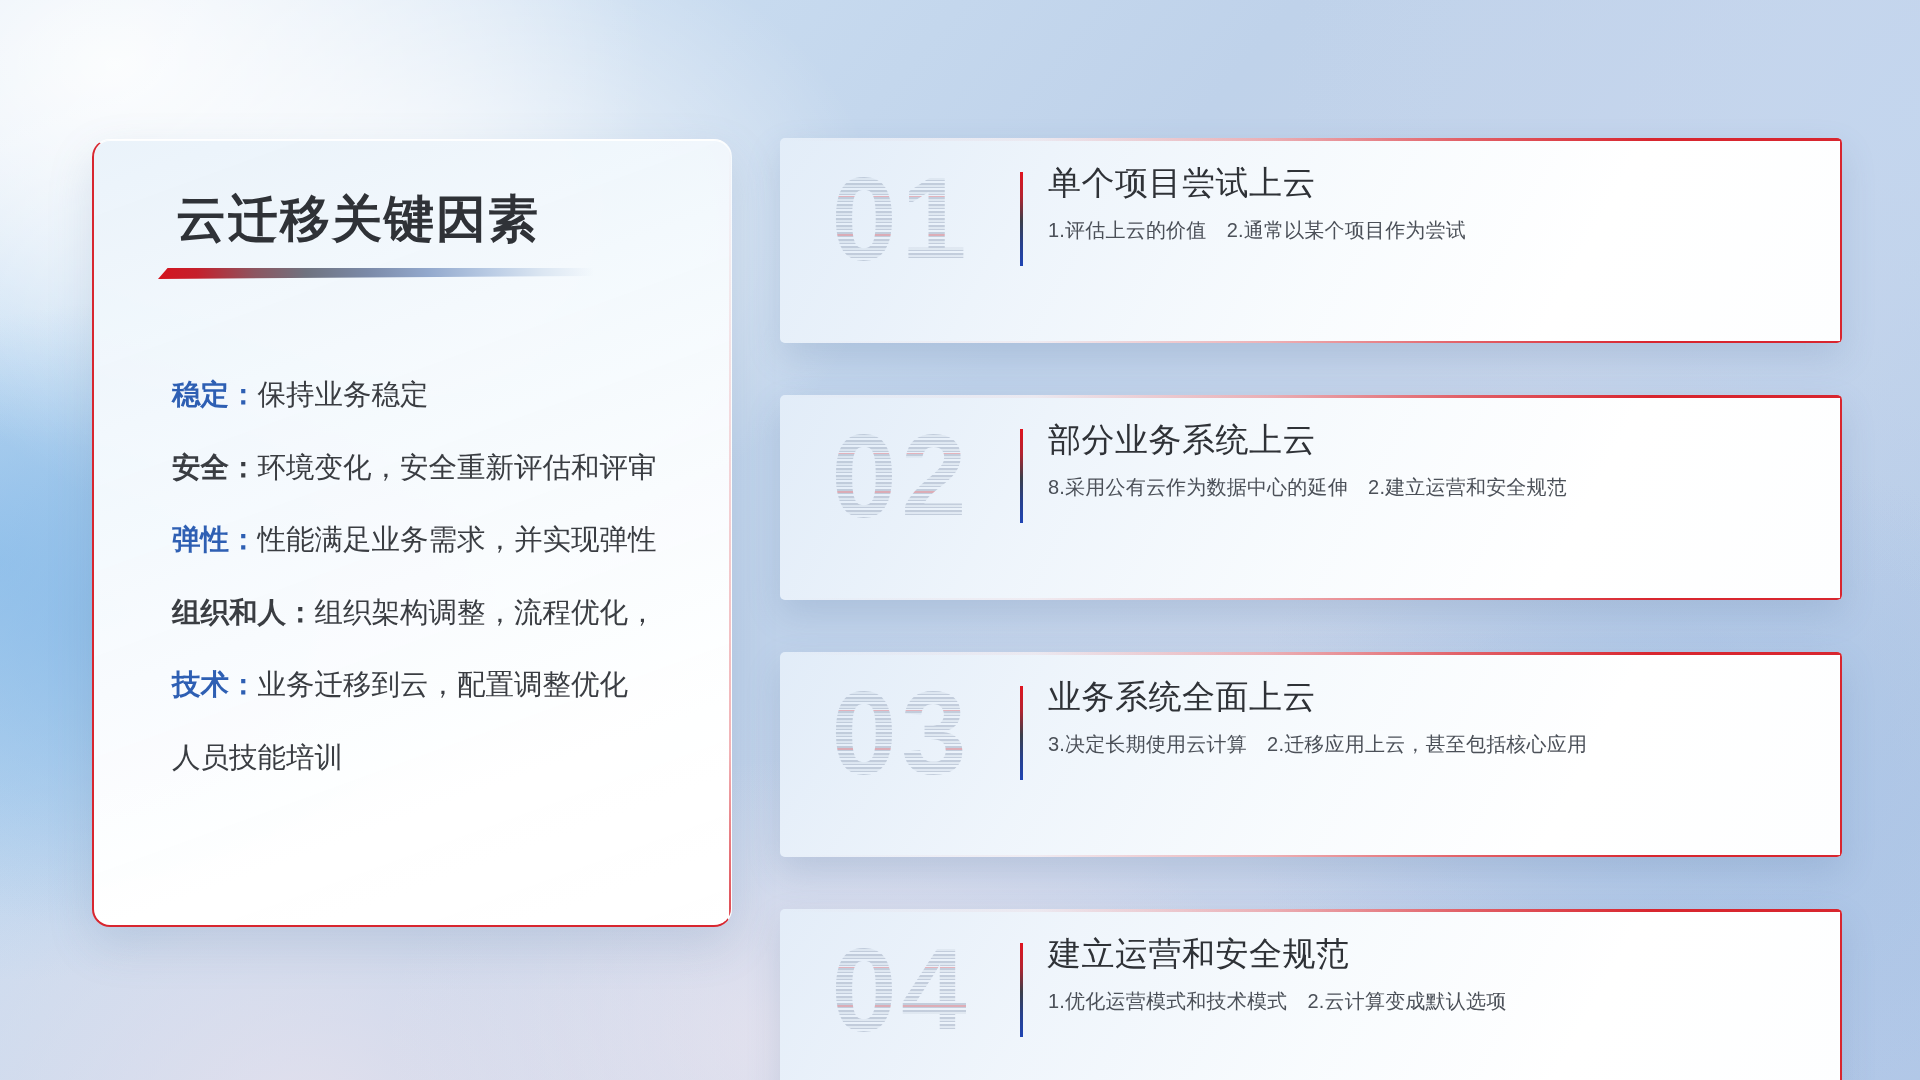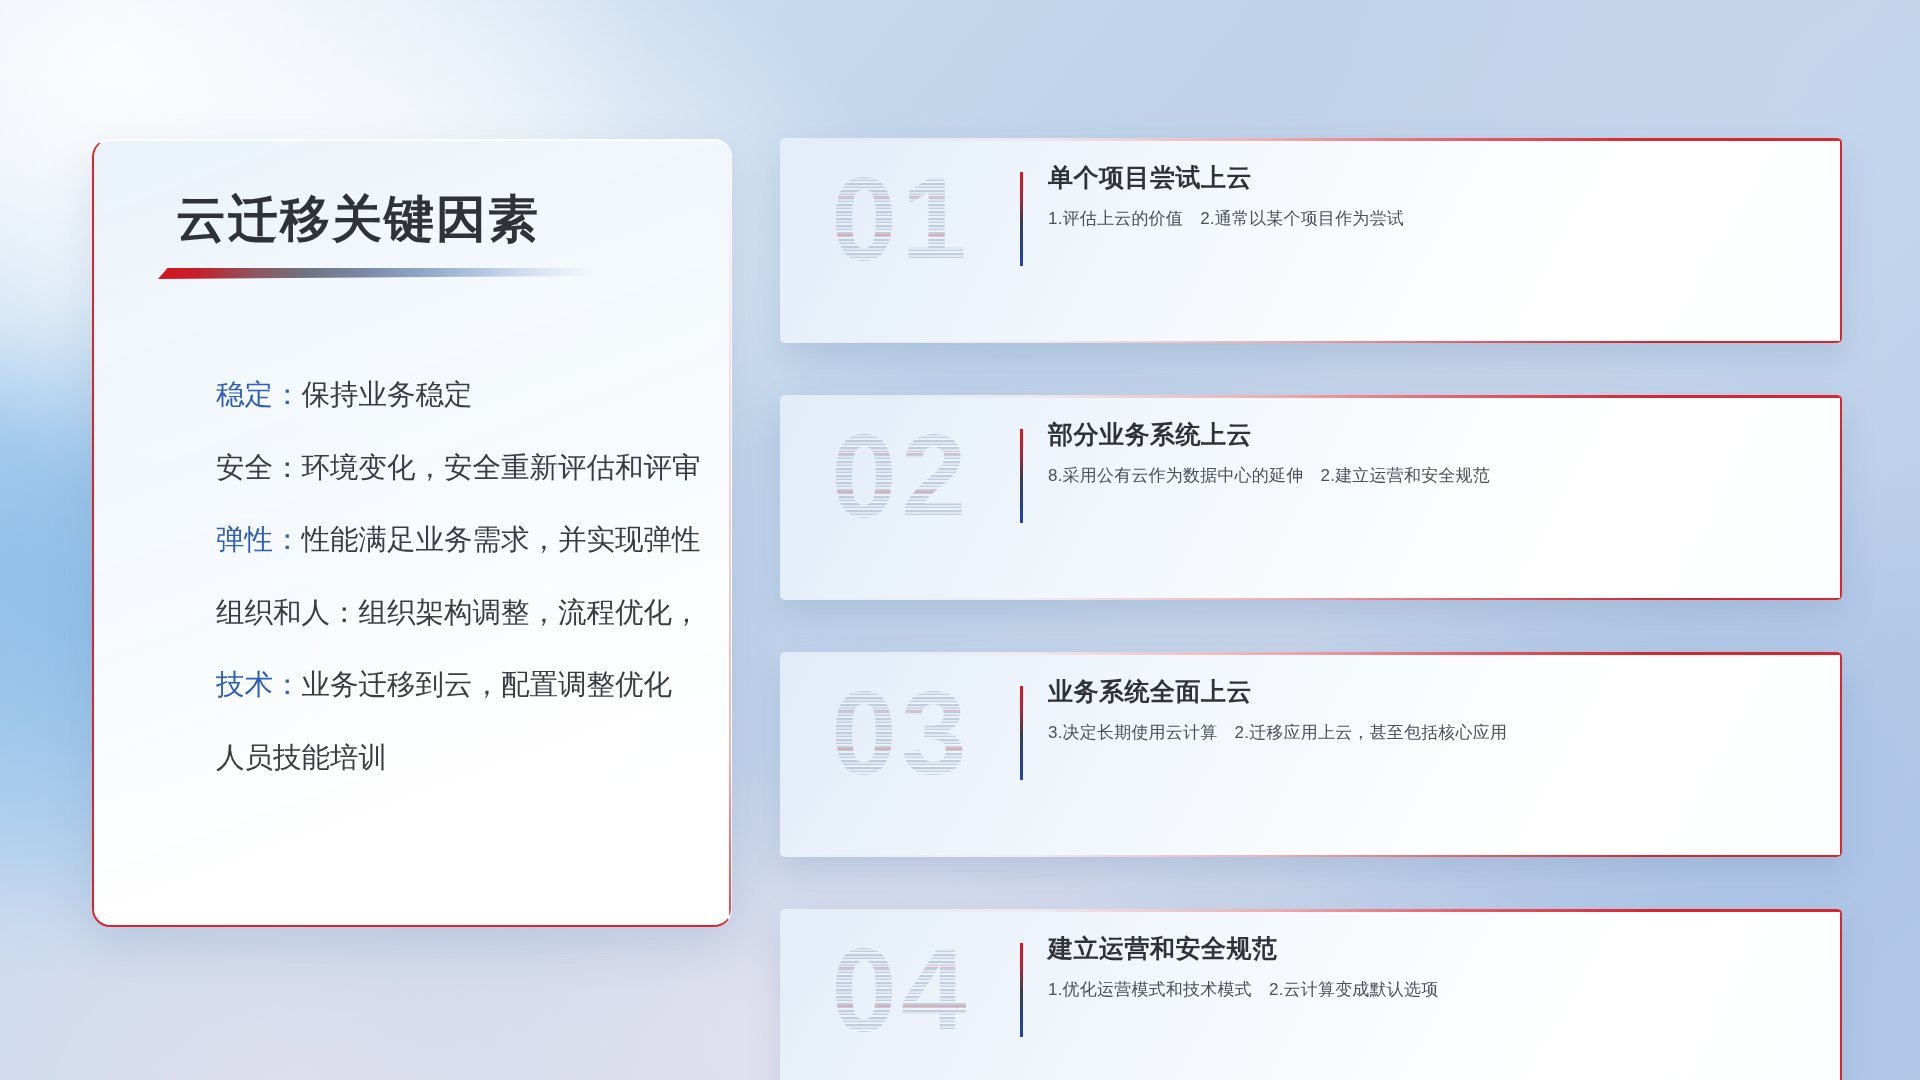--- a/index.html
+++ b/index.html
@@ -84,21 +84,21 @@
 
   .factor-list {
     position:absolute; left:78px; top:240px; right:28px;
   }
   .factor-row {
     font-size:28.5px; line-height:1.0;
     margin-bottom:44px; white-space:nowrap;
     color:#3a3d42; font-weight:400;
   }
   .factor-row:last-child { margin-bottom:16px; }
-  .factor-key { font-weight:400;margin-left:44px; }
+  .factor-key { font-weight:700; }
   .factor-key.blue { color:#2e5fb3; }
   .factor-key.dark { color:#3a3d42; }
   .factor-val { color:#3a3d42; }
 
   
   .cards { position:absolute; left:780px; top:138px; width:1062px; }
 
   .card {
     position:relative;
     height:205px;
@@ -166,26 +166,26 @@
 
   
   .card-divider {
     position:absolute; left:240px; top:34px;
     width:3px; height:94px;
     background:linear-gradient(to bottom, #e0141f 0%, #b42330 26%, #3b3f4a 52%, #27408c 76%, #1f44b4 100%);
   }
 
   .card-body { position:absolute; left:268px; top:24px; right:30px; }
   .card-title {
-    font-size:25px; font-weight:700; color:#2f3237;
+    font-size:33px; font-weight:400; color:#2f3237;
     letter-spacing:0.5px; line-height:1.25; white-space:nowrap;
   }
   .card-desc {
     margin-top:14px;
-    font-size:17px; color:#4b5058; font-weight:400;
+    font-size:20px; color:#4b5058; font-weight:400;
     letter-spacing:0.2px; white-space:nowrap;
   }
 </style>
 </head>
 <body>
 
 <div class="bg">
   <div class="bg-glowA"></div>
   <div class="bg-glowB"></div>
   <div class="bg-glowC"></div>

